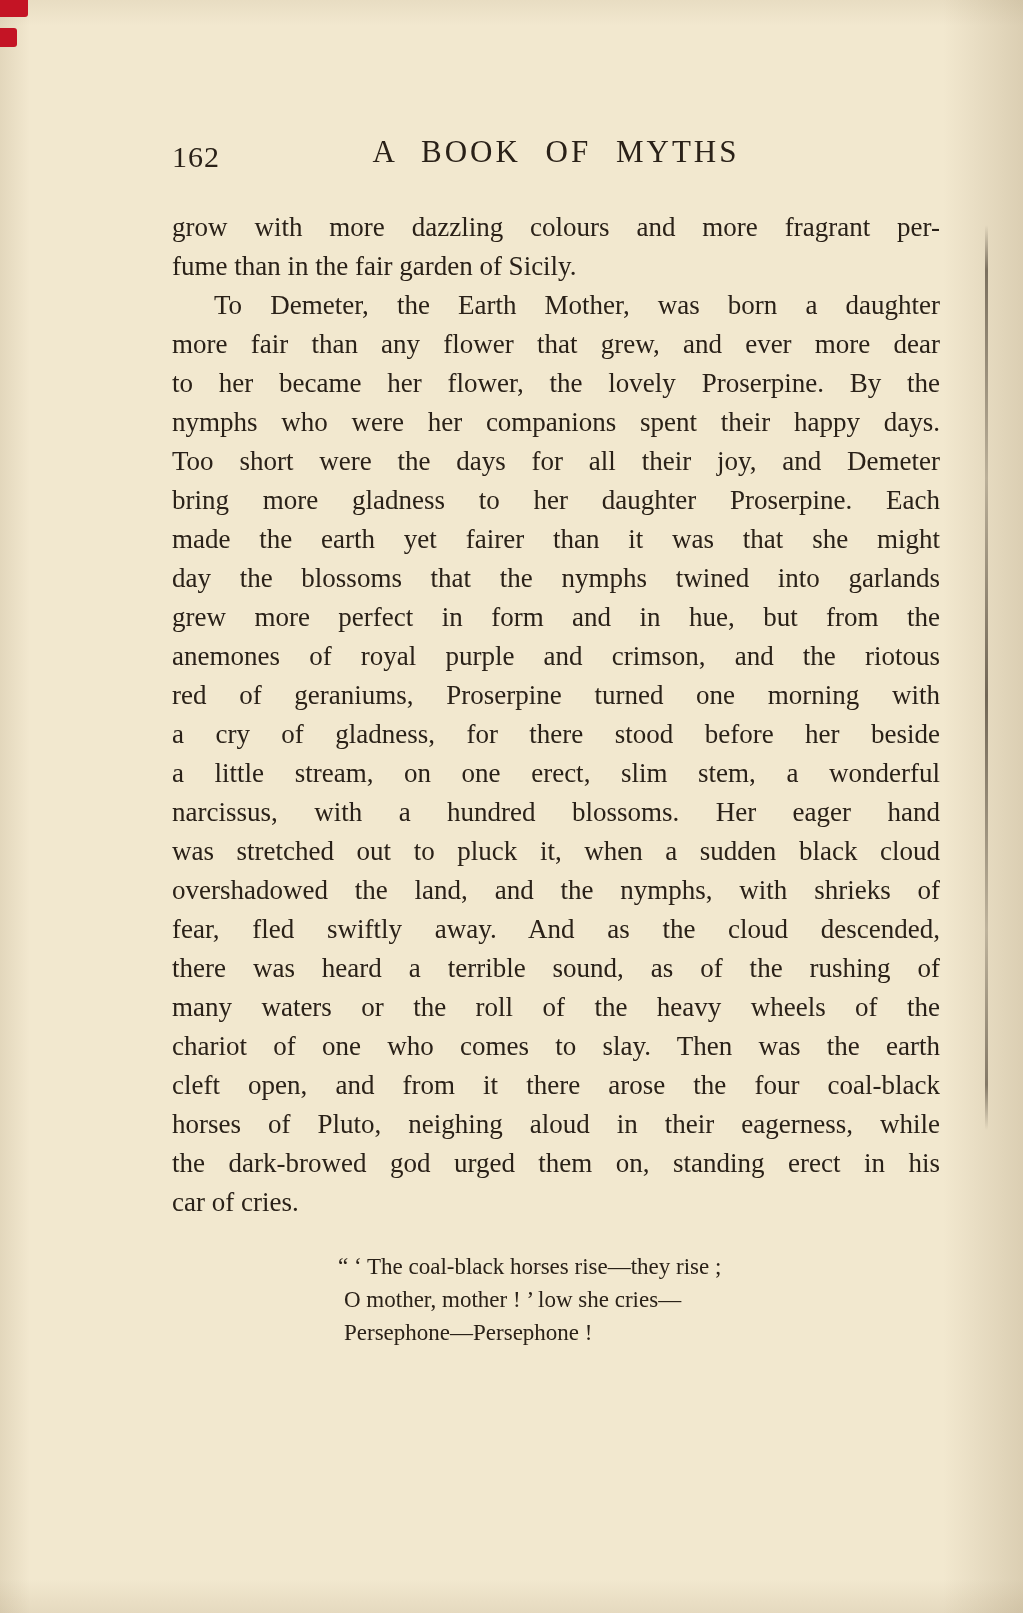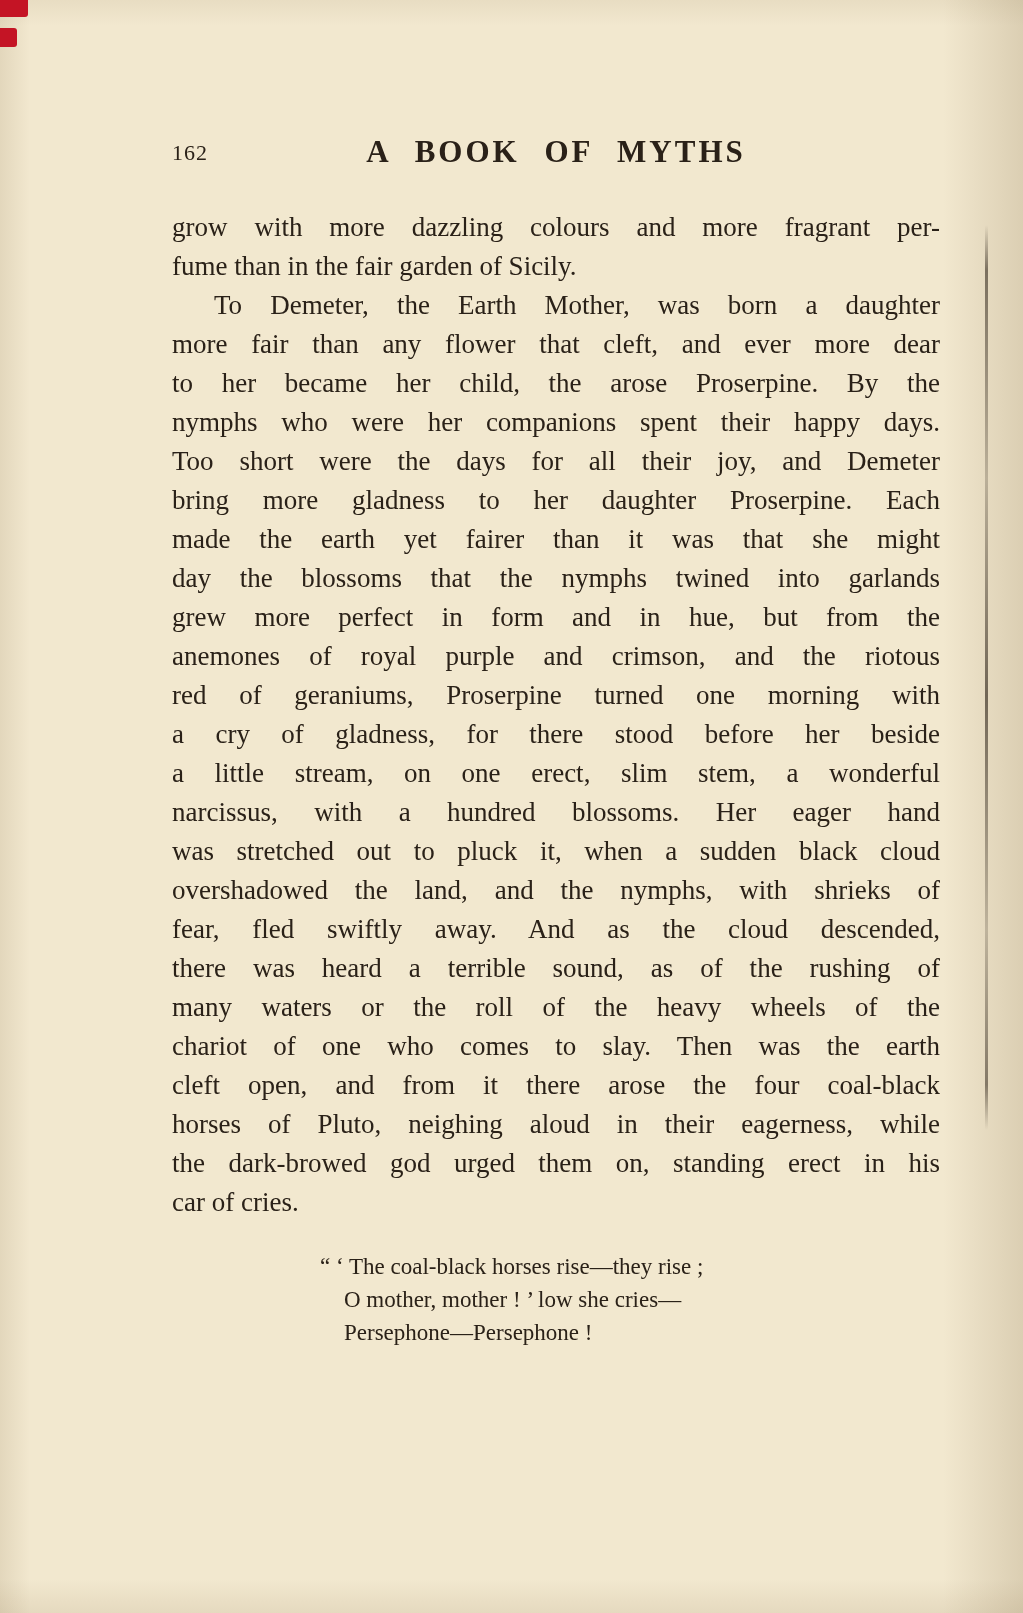--- a/index.html
+++ b/index.html
@@ -40,25 +40,25 @@
       rgba(35,25,15,0.20) 78%,
       rgba(35,25,15,0.50) 95%,
       rgba(35,25,15,0)    100%);
   }
 
   .header {
     position: absolute; left: 172px; top: 134px; width: 768px; height: 44px;
   }
   .page-number {
     position: absolute; left: 0; top: 6px;
-    font-size: 22px; letter-spacing: 1px;
+    font-size: 30px; letter-spacing: 1px;
   }
   .running-title {
     text-align: center;
-    font-size: 31px; font-weight: bold;
+    font-size: 31px; font-weight: normal;
     letter-spacing: 3px; word-spacing: 14px;
   }
 
   .content {
     position: absolute; left: 172px; top: 208px; width: 768px;
   }
   .paragraph { margin: 0; }
   .line {
     font-size: 27px;
     line-height: 39px;
@@ -68,21 +68,21 @@
   .line.last   { text-align-last: left; }
   .line.indent { text-indent: 42px; }
 
   .verse {
     margin-top: 28px;
     margin-left: 148px;
     font-size: 23px;
     line-height: 33px;
   }
   .verse-line { padding-left: 24px; }
-  .verse-line:first-child { padding-left: 0; }
+  .verse-line:first-child { padding-left: 0; margin-left: 18px; }
 </style>
 </head>
 <body>
 
 <div class="vignette"></div>
 <div class="red-mark red-mark-1"></div>
 <div class="red-mark red-mark-2"></div>
 <div class="scan-line"></div>
 
 <div class="header">
@@ -91,22 +91,22 @@
 </div>
 
 <div class="content">
   <div id="body-text">
       <div class="paragraph">
         <div class="line">grow with more dazzling colours and more fragrant per-</div>
         <div class="line last">fume than in the fair garden of Sicily.</div>
       </div>
       <div class="paragraph">
         <div class="line indent">To Demeter, the Earth Mother, was born a daughter</div>
-        <div class="line">more fair than any flower that cleft, and ever more dear</div>
-        <div class="line">to her became her child, the arose Proserpine. By the</div>
+        <div class="line">more fair than any flower that grew, and ever more dear</div>
+        <div class="line">to her became her flower, the lovely Proserpine. By the</div>
         <div class="line">nymphs who were her companions spent their happy days.</div>
         <div class="line">Too short were the days for all their joy, and Demeter</div>
         <div class="line">bring more gladness to her daughter Proserpine. Each</div>
         <div class="line">made the earth yet fairer than it was that she might</div>
         <div class="line">day the blossoms that the nymphs twined into garlands</div>
         <div class="line">grew more perfect in form and in hue, but from the</div>
         <div class="line">anemones of royal purple and crimson, and the riotous</div>
         <div class="line">red of geraniums, Proserpine turned one morning with</div>
         <div class="line">a cry of gladness, for there stood before her beside</div>
         <div class="line">a little stream, on one erect, slim stem, a wonderful</div>

